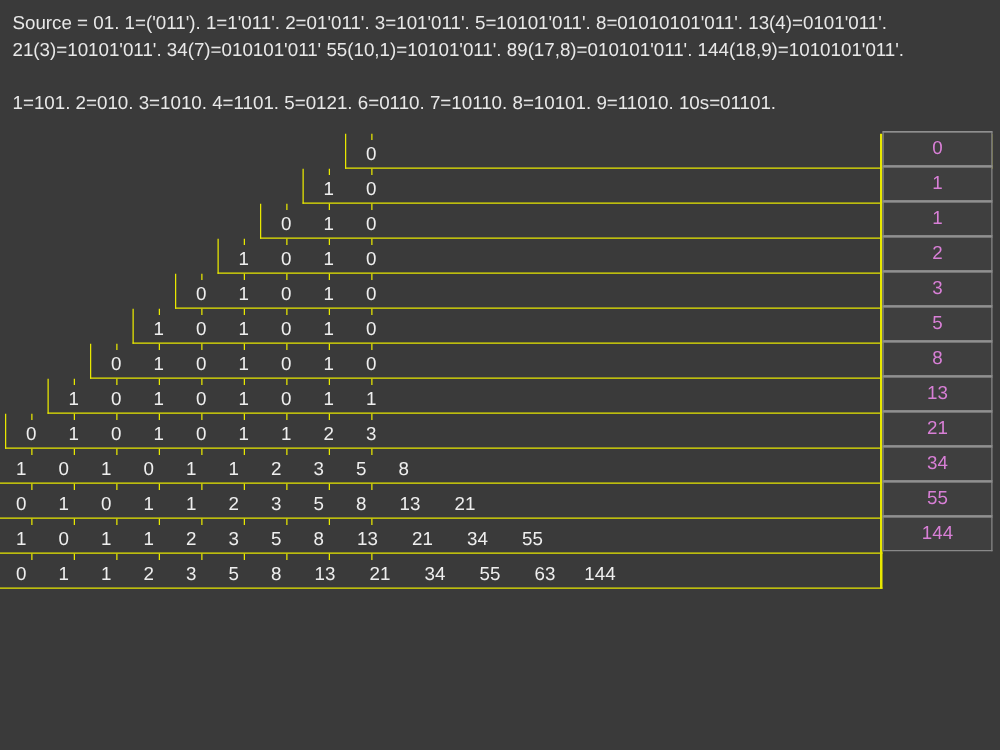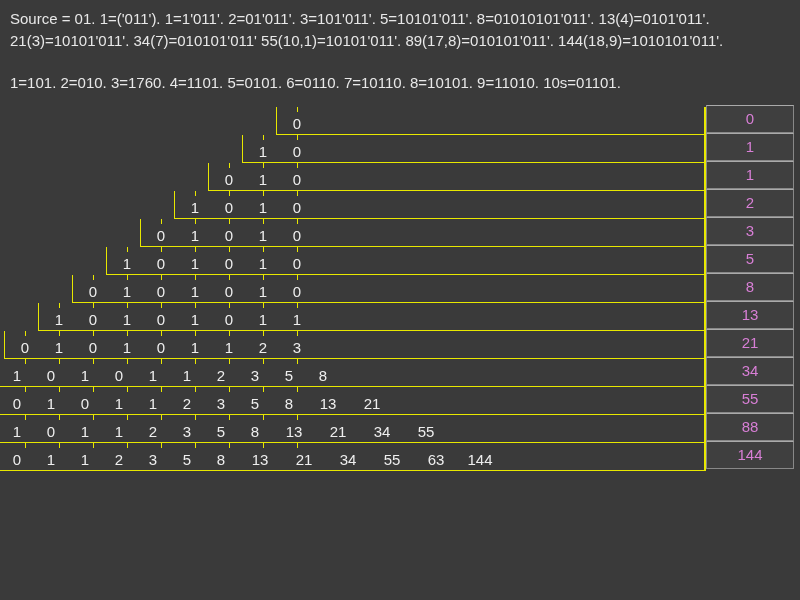--- a/index.html
+++ b/index.html
@@ -64,21 +64,21 @@
   .bracket.outer { border-right: 1.5px solid #e8e800; }
   .tick {
     position:absolute;
     width:1px;height:5px;background:#e8e800;
   }
 </style>
 </head>
 <body>
 
 <div class="text-block">Source = 01. 1=('011'). 1=1'011'. 2=01'011'. 3=101'011'. 5=10101'011'. 8=01010101'011'. 13(4)=0101'011'. 21(3)=10101'011'. 34(7)=010101'011' 55(10,1)=10101'011'. 89(17,8)=010101'011'. 144(18,9)=1010101'011'.</div>
-<div class="text-block" style="margin-top:10px">1=101. 2=010. 3=1760. 4=1101. 5=0101. 6=0110. 7=10110. 8=10101. 9=11010.  10s=01101.</div>
+<div class="text-block" style="margin-top:10px">1=101. 2=010. 3=1010. 4=1101. 5=0121. 6=0110. 7=10110. 8=10101. 9=11010.  10s=01101.</div>
 
 <div class="triangle-area">
   <div id="rows-holder">
       <div class="tri-row" style="top: 8px; padding-left: 280px;">
         <div class="cell" style="width: 34px;">0</div>
       </div>
       <div class="tri-row" style="top: 36px; padding-left: 246px;">
         <div class="cell" style="width: 34px;">1</div>
         <div class="cell" style="width: 34px;">0</div>
       </div>
@@ -307,16 +307,15 @@
       <div class="side-cell">1</div>
       <div class="side-cell">1</div>
       <div class="side-cell">2</div>
       <div class="side-cell">3</div>
       <div class="side-cell">5</div>
       <div class="side-cell">8</div>
       <div class="side-cell">13</div>
       <div class="side-cell">21</div>
       <div class="side-cell">34</div>
       <div class="side-cell">55</div>
-      <div class="side-cell">88</div>
       <div class="side-cell">144</div>
     </div>
 </div>
 
 </body></html>

